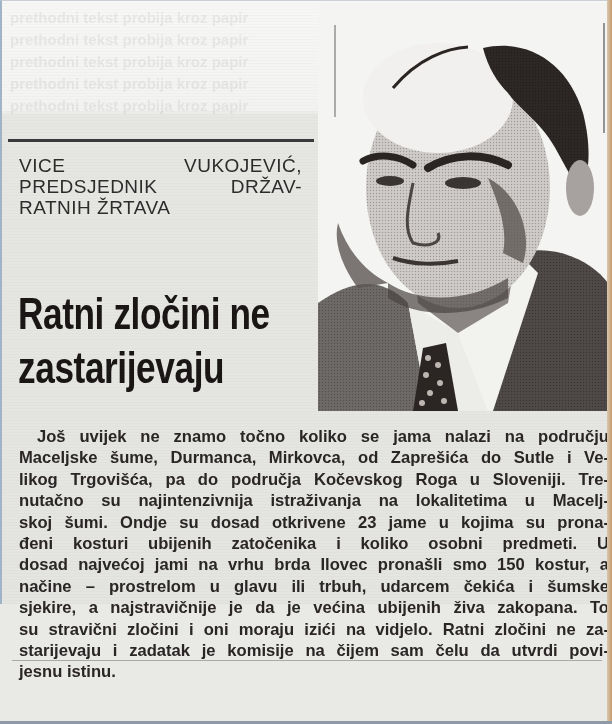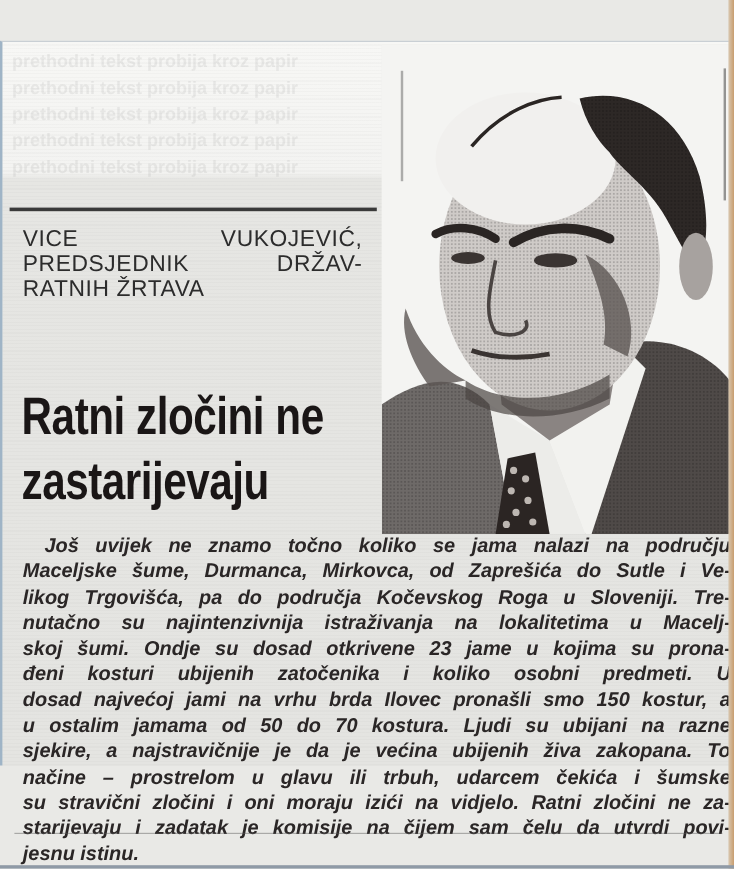--- a/index.html
+++ b/index.html
@@ -10,21 +10,20 @@
       font-family: "Liberation Sans", sans-serif;
     }
     .clipping {
       position: absolute; left: 0; top: 0; width: 612px; height: 604px;
       background:
         repeating-linear-gradient(0deg, rgba(0,0,0,0.018) 0px, rgba(0,0,0,0.018) 1px, transparent 1px, transparent 3px),
         linear-gradient(180deg, #f7f7f5 0%, #f3f3f1 18%, #e6e6e3 19%, #e4e4e1 100%);
       border-left: 2px solid #9fb4c6;
       border-top: 1px solid #c9cfd4;
       box-sizing: border-box;
-      margin-top: 34px;
     }
     .right-edge {
       position: absolute; right: 0; top: 0; width: 5px; height: 724px;
       background: linear-gradient(90deg, #d8c7b0, #c79a6a);
     }
     .bottom-edge {
       position: absolute; left: 0; bottom: 0; width: 612px; height: 3px;
       background: #8f9aa6;
     }
     
@@ -58,26 +57,25 @@
       white-space: nowrap;
     }
     .headline .hl { display: block; }
     .photo {
       position: absolute; left: 316px; top: 2px; width: 290px; height: 408px;
       overflow: hidden;
       background: #f0f0ee;
     }
     .photo svg { display: block; }
     .body-text {
-      position: absolute; left: 17px; top: 409px; width: 590px;
+      position: absolute; left: 17px; top: 425px; width: 590px;
       font-family: "Liberation Sans", sans-serif;
       font-weight: bold;
       font-size: 16.6px; line-height: 21.4px;
       color: #2a2626;
-      font-style: italic;
     }
     .body-text .bl {
       display: block; white-space: nowrap; text-align: justify; text-align-last: justify;
       height: 21.4px;
     }
     .body-text .bl.first { padding-left: 18px; }
     .body-text .bl.last { text-align-last: left; }
     .thin-line {
       position: absolute; left: 10px; top: 659px; width: 590px; height: 1px;
       background: rgba(90,90,90,0.45);
@@ -174,23 +172,22 @@
   </div>
 
   <div class="body-text">
     <span class="bl first">Još uvijek ne znamo točno koliko se jama nalazi na području</span>
     <span class="bl">Maceljske šume, Durmanca, Mirkovca, od Zaprešića do Sutle i Ve-</span>
     <span class="bl">likog Trgovišća, pa do područja Kočevskog Roga u Sloveniji. Tre-</span>
     <span class="bl">nutačno su najintenzivnija istraživanja na lokalitetima u Macelj-</span>
     <span class="bl">skoj šumi. Ondje su dosad otkrivene 23 jame u kojima su prona-</span>
     <span class="bl">đeni kosturi ubijenih zatočenika i koliko osobni predmeti. U</span>
     <span class="bl">dosad najvećoj jami na vrhu brda Ilovec pronašli smo 150 kostur, a</span>
-    <span class="bl">u ostalim jamama od 50 do 70 kostura. Ljudi su ubijani na razne</span>
+    <span class="bl">načine – prostrelom u glavu ili trbuh, udarcem čekića i šumske</span>
     <span class="bl">sjekire, a najstravičnije je da je većina ubijenih živa zakopana. To</span>
-    <span class="bl">načine – prostrelom u glavu ili trbuh, udarcem čekića i šumske</span>
     <span class="bl">su stravični zločini i oni moraju izići na vidjelo. Ratni zločini ne za-</span>
     <span class="bl">starijevaju i zadatak je komisije na čijem sam čelu da utvrdi povi-</span>
     <span class="bl last">jesnu istinu.</span>
   </div>
 
   <div class="thin-line"></div>
 </div>
 
 <div class="right-edge"></div>
 <div class="bottom-edge"></div>

